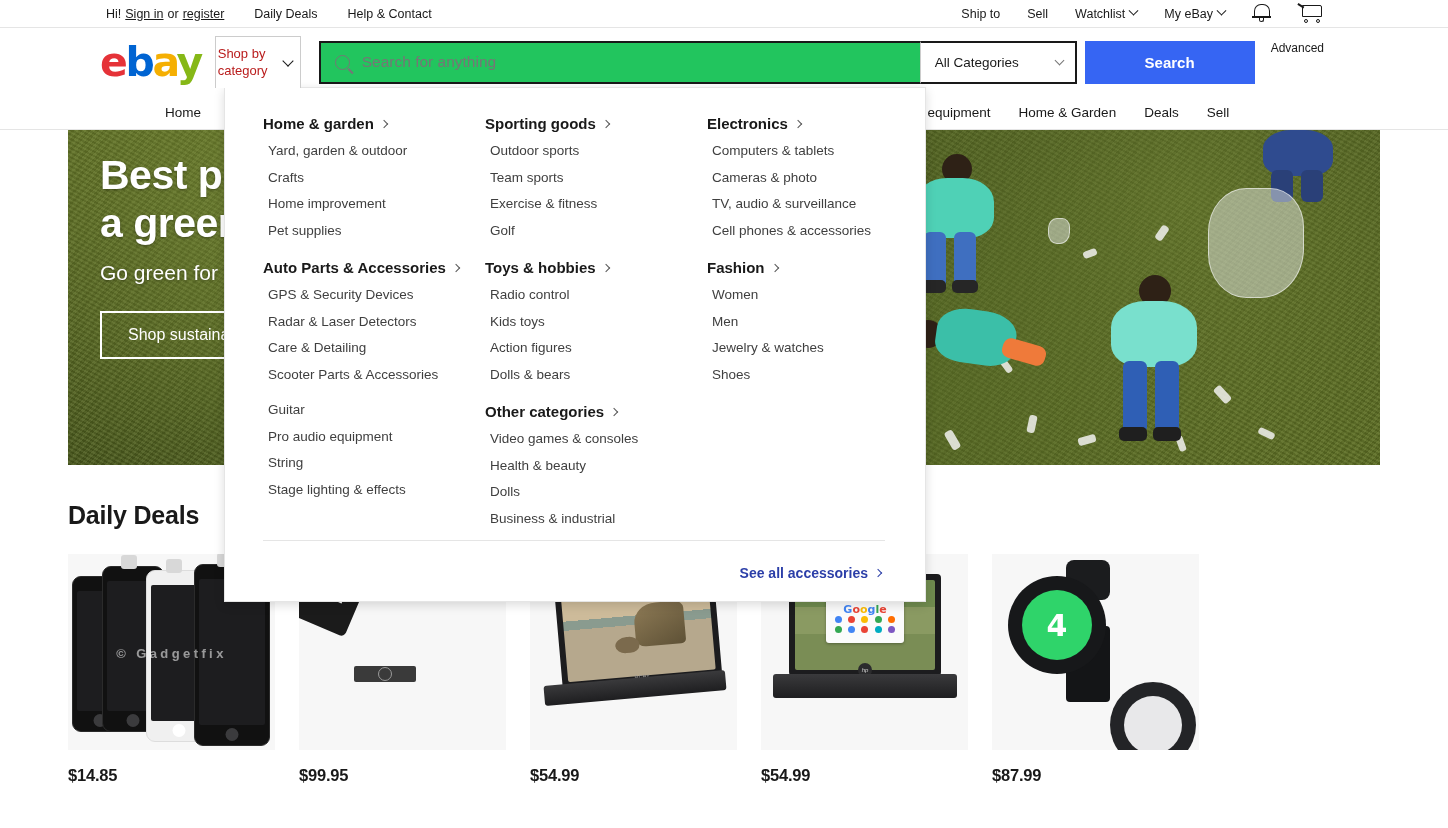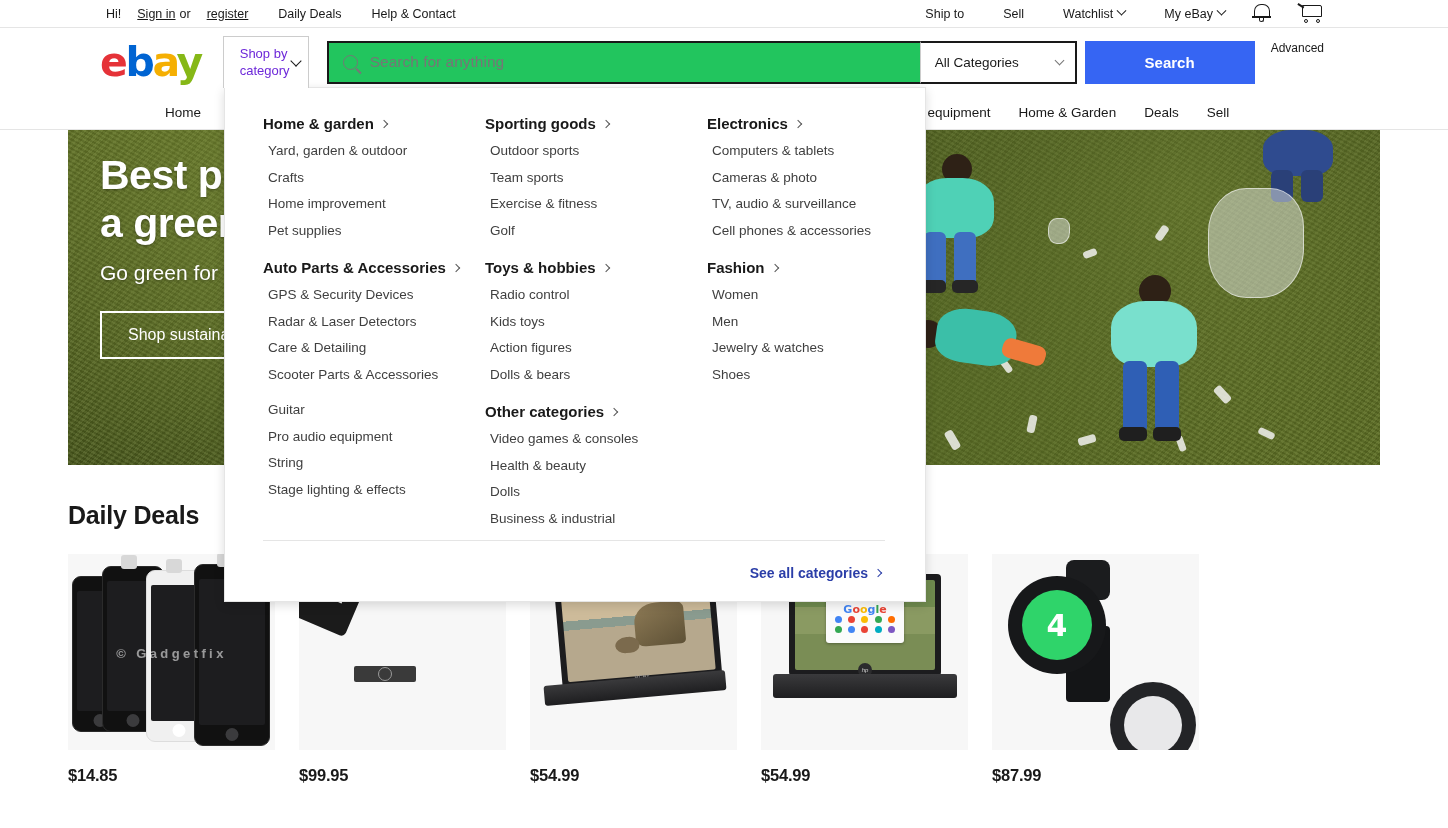--- a/index.html
+++ b/index.html
@@ -14,21 +14,21 @@
   #page { position: relative; width: 1448px; height: 828px; background: #fff; }
 
   
   .topbar {
     height: 28px; display: flex; align-items: center;
     padding: 0 124px 0 106px; font-size: 12.5px; color: #191919;
     border-bottom: 1px solid #e5e5e5; background: #fff;
   }
   .topbar-left { display: flex; align-items: center; gap: 0; }
   .greet { margin-right: 4px; }
-  .tb-link { color: #191919; text-decoration: none; cursor: pointer; white-space: nowrap; margin-left: 12px; }
+  .tb-link { color: #191919; text-decoration: none; cursor: pointer; white-space: nowrap; }
   .tb-link.u { text-decoration: underline; }
   .topbar-left .sep { margin: 0 4px; }
   .topbar-left .gap { margin-left: 30px; }
   .topbar-right { margin-left: auto; display: flex; align-items: center; gap: 27px; }
   .caret { display: inline-block; width: 7px; height: 7px; border-right: 1.3px solid #191919;
            border-bottom: 1.3px solid #191919; transform: rotate(45deg) translate(-2px,-2px);
            margin-left: 5px; vertical-align: 1px; }
   .bell { width: 19px; height: 21px; position: relative; display:inline-block; }
   .bell:before {
     content:""; position:absolute; left:2px; top:1px; width:14px; height:13px;
@@ -49,29 +49,29 @@
                        border-radius:50%; }
   .cart-w1 { left:6px; } .cart-w2 { left:18px; }
 
   
   .header {
     height: 68px; display: flex; align-items: center; padding: 0 124px 0 100px;
     background: #fff; position: relative;
   }
   .logo { font-size: 41px; font-weight: 700; letter-spacing: -2.4px;
           font-family: "DejaVu Sans", sans-serif; line-height: 1; cursor:pointer; user-select:none;
-          margin-right: 22px; }
+          margin-right: 14px; }
   .logo .e { color: #e53238; } .logo .b { color: #0064d2; }
   .logo .a { color: #f5af02; } .logo .y { color: #86b817; }
 
   .shopby {
     width: 86px; height: 52px; display: flex; align-items: center; justify-content: space-between;
-    font-size: 13px; color: #6d28d9; line-height: 1.25; cursor: pointer;
+    font-size: 13px; color: #b91c1c; line-height: 1.25; cursor: pointer;
     border: 1px solid #ccc; border-bottom: none; background: #fff;
-    padding: 0 8px 0 16px; position: relative; z-index: 30;
+    padding: 0 8px 0 2px; position: relative; z-index: 30;
   }
   .shopby .sb-caret { width: 8px; height: 8px; border-right: 1.6px solid #191919;
                       border-bottom: 1.6px solid #191919; transform: rotate(45deg);
                       margin-bottom: 4px; flex: 0 0 auto; }
 
   .searchwrap { flex: 1; display: flex; height: 43px; margin-left: 18px; }
   .searchbox {
     flex: 1; display: flex; align-items: center; border: 2px solid #191919;
     border-right: none; padding: 0 14px; background: #22c55e;
   }
@@ -554,18 +554,18 @@
           </div>
         <div class="fly-li">Video games &amp; consoles</div>
         <div class="fly-li">Health &amp; beauty</div>
         <div class="fly-li">Dolls</div>
         <div class="fly-li">Business &amp; industrial</div>
       </div>
 
     </div>
     <div class="fly-sep"></div>
     <div class="see-all">
-        <span>See all categories</span>
+        <span>See all accessories</span>
         <i class="chev"></i>
       </div>
   </div>
 
 </div>
 
 </body></html>

